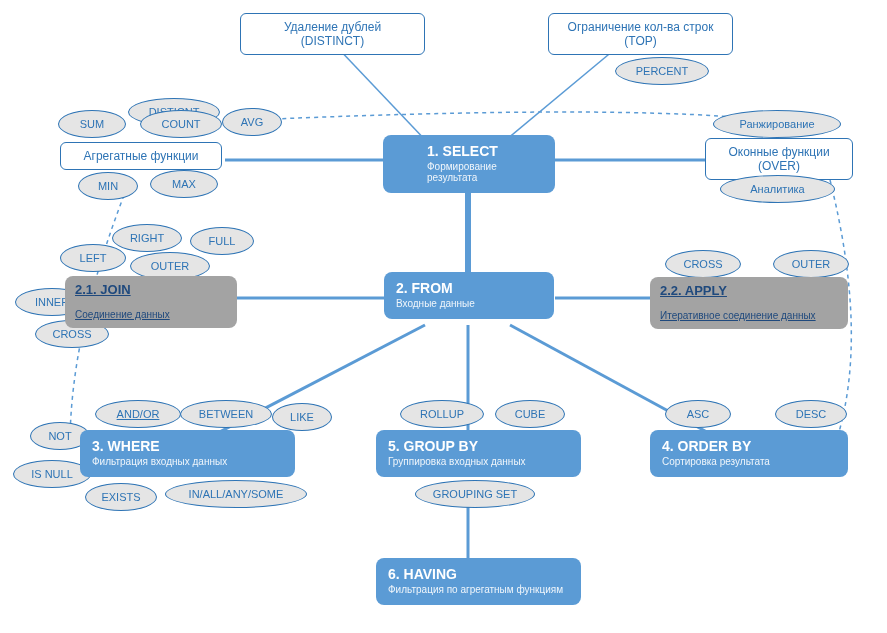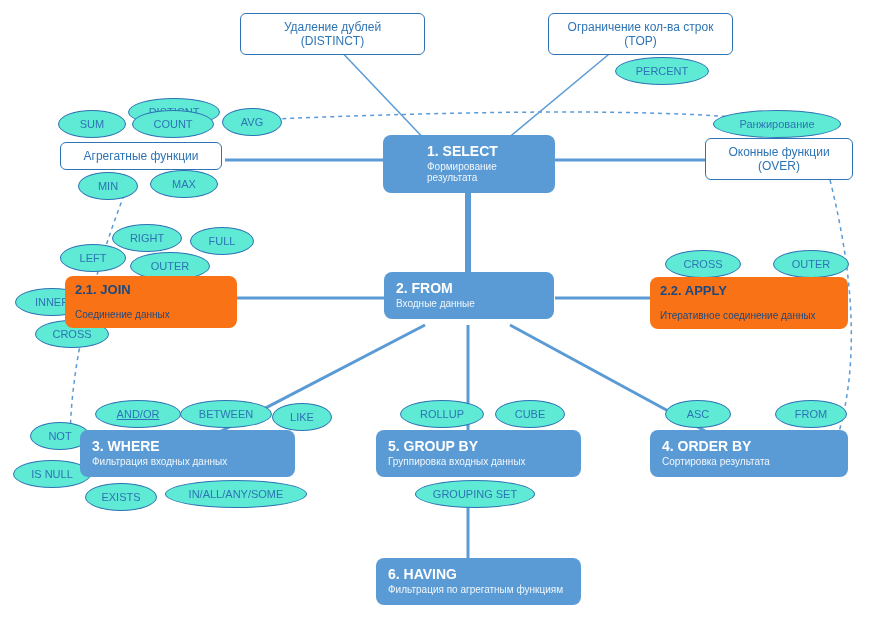--- a/index.html
+++ b/index.html
@@ -21,26 +21,27 @@
     padding: 8px 12px 10px 12px;
     box-sizing: border-box;
     z-index: 3;
   }
   .node-main .title { font-weight: bold; font-size: 14px; }
   .node-main .sub   { font-size: 10px; opacity: 0.9; margin-top: 2px; }
 
   
   .node-light {
     position: absolute;
-    background: #f97316;
+    background: #a3a3a3;
     border-radius: 8px;
     color: #1f497d;
     padding: 6px 10px 8px 10px;
     box-sizing: border-box;
     z-index: 3;
+    text-decoration: underline;
   }
   .node-light .title { font-weight: bold; font-size: 13px; color: #1f497d; }
   .node-light .sub   { font-size: 10px; color: #1f497d; margin-top: 12px; }
 
   
   .box {
     position: absolute;
     border: 1px solid #2e74b5;
     background: #fff;
     color: #2e74b5;
@@ -49,21 +50,21 @@
     padding: 6px 10px;
     text-align: center;
     box-sizing: border-box;
     z-index: 2;
   }
 
   
   .pill {
     position: absolute;
     border: 1px solid #2e74b5;
-    background: #5eead4;
+    background: #e5e5e5;
     color: #2e74b5;
     border-radius: 50%;
     font-size: 11px;
     text-align: center;
     box-sizing: border-box;
     display: flex;
     align-items: center;
     justify-content: center;
     z-index: 2;
   }
@@ -116,41 +117,44 @@
   <div class="pill" style="left:615px;top:57px;width:94px;height:28px;">
     <span>PERCENT</span>
   </div>
 
   <div class="pill" style="left:128px;top:82px;width:92px;height:28px;margin-top:16px;">
     <span>DISTICNT</span>
   </div>
   <div class="pill" style="left:58px;top:110px;width:68px;height:28px;">
     <span>SUM</span>
   </div>
-  <div class="pill" style="left:132px;top:110px;width:82px;height:28px;">
+  <div class="pill" style="left:140px;top:110px;width:82px;height:28px;">
     <span>COUNT</span>
   </div>
   <div class="pill" style="left:222px;top:108px;width:60px;height:28px;">
     <span>AVG</span>
   </div>
   <div class="box" style="left:60px;top:142px;width:162px;">
     <span>Агрегатные функции</span>
   </div>
   <div class="pill" style="left:78px;top:172px;width:60px;height:28px;">
     <span>MIN</span>
   </div>
   <div class="pill" style="left:150px;top:170px;width:68px;height:28px;">
     <span>MAX</span>
   </div>
 
   <div class="pill" style="left:713px;top:110px;width:128px;height:28px;">
     <span>Ранжирование</span>
   </div>
   <div class="box" style="left:705px;top:138px;width:148px;">
     <span>Оконные функции (OVER)</span>
+  </div>
+  <div class="pill" style="left:720px;top:175px;width:115px;height:28px;">
+    <span>Аналитика</span>
   </div>
 
   <div class="node-main" style="left:383px;top:135px;width:172px;padding-left:44px;">
     <div class="title">1. SELECT</div>
     <div class="sub">Формирование результата</div>
   </div>
 
   <div class="pill" style="left:60px;top:244px;width:66px;height:28px;">
     <span>LEFT</span>
   </div>
@@ -227,21 +231,21 @@
     <div class="sub">Группировка входных данных</div>
   </div>
   <div class="pill" style="left:415px;top:480px;width:120px;height:28px;">
     <span>GROUPING SET</span>
   </div>
 
   <div class="pill" style="left:665px;top:400px;width:66px;height:28px;">
     <span>ASC</span>
   </div>
   <div class="pill" style="left:775px;top:400px;width:72px;height:28px;">
-    <span>FROM</span>
+    <span>DESC</span>
   </div>
   <div class="node-main" style="left:650px;top:430px;width:198px;">
     <div class="title">4. ORDER BY</div>
     <div class="sub">Сортировка результата</div>
   </div>
 
   <div class="node-main" style="left:376px;top:558px;width:205px;">
     <div class="title">6. HAVING</div>
     <div class="sub">Фильтрация по агрегатным функциям</div>
   </div>

